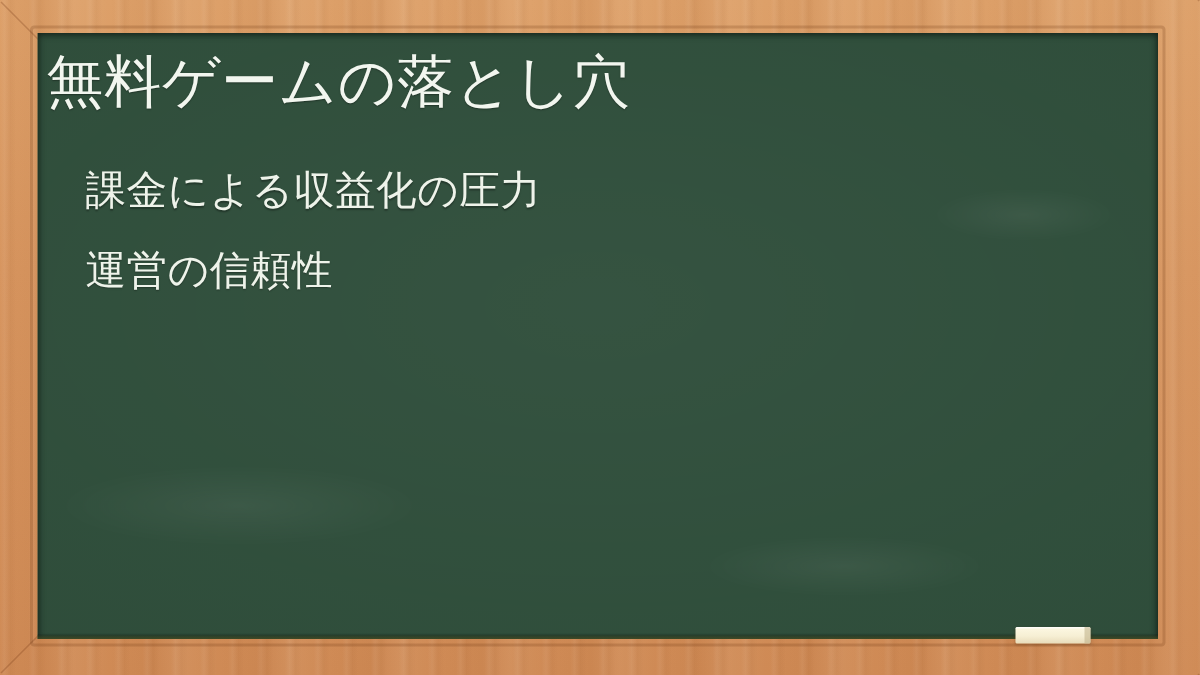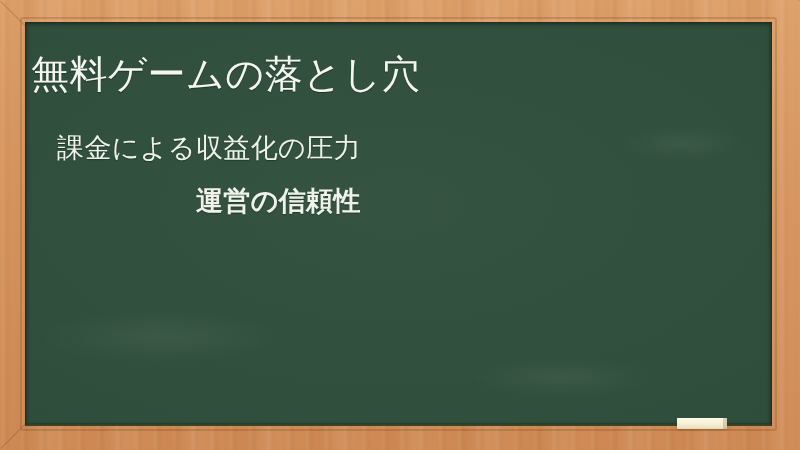--- a/index.html
+++ b/index.html
@@ -118,21 +118,20 @@
 
   
   .content {
     position: absolute;
     left: 25px;
     top: 22px;
     width: 747px;
     height: 404px;
     padding: 16px;
     box-sizing: border-box;
-    margin-top: 20px;
   }
 
   .title {
     position: absolute;
     left: 6px;
     top: 9px;
     font-size: 38px;
     line-height: 1.22;
     letter-spacing: 0.5px;
     color: #f2f6ef;
@@ -151,23 +150,22 @@
   }
 
   .bullet-item {
     font-size: 27px;
     line-height: 1.0;
     color: #eef3ea;
     letter-spacing: 0.4px;
     white-space: nowrap;
     margin-bottom: 26px;
     text-shadow: 0 1px 1px rgba(0,0,0,0.30);
-    text-align: right;
-  }
-  .bullet-item:last-child { margin-bottom: 0; font-weight: bold; }
+  }
+  .bullet-item:last-child { margin-bottom: 0; }
 
   
   .chalk {
     position: absolute;
     left: 677px;
     top: 418px;
     width: 50px;
     height: 11px;
     background: linear-gradient(180deg, #fdf8e3 0%, #f6efd4 55%, #e8dcba 100%);
     border-radius: 1px;

